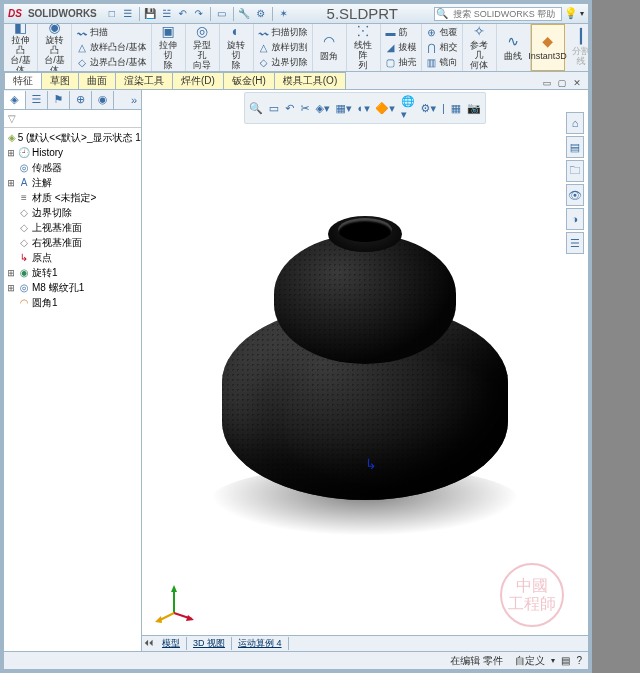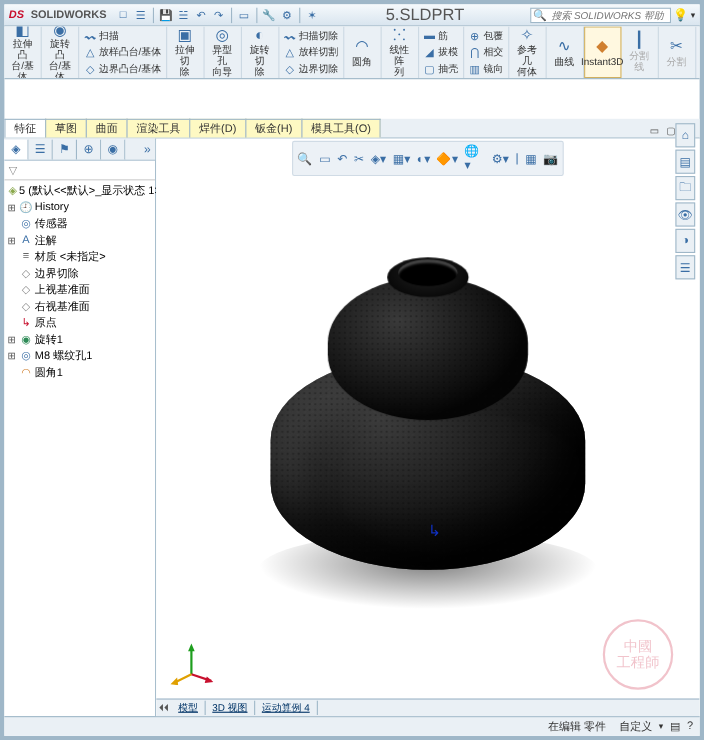--- a/index.html
+++ b/index.html
@@ -1,41 +1,41 @@
 <!DOCTYPE html>
 <html><head>
 <meta charset="utf-8">
 <style>
   * { box-sizing: border-box; margin: 0; padding: 0; font-family: "Microsoft YaHei", Arial, sans-serif; }
   body { background: #888; width: 640px; height: 673px; overflow: hidden; }
-  .app { background: #fff; border: 4px solid #9fb7c8; width: 640px; height: 673px; display: flex; flex-direction: column; position: relative; justify-content: center; }
+  .app { background: #fff; border: 4px solid #9fb7c8; width: 592px; height: 673px; display: flex; flex-direction: column; position: relative; justify-content: center; }
 
   
   .titlebar { height: 20px; background: linear-gradient(#f5f9fc, #d9e5ef); display: flex; align-items: center; font-size: 10px; color: #333; padding: 0 4px; border-bottom: 1px solid #9fb7c8; }
   .sw-logo { font-weight: bold; font-style: italic; color: #c8102e; margin-right: 6px; }
   .qat { display: flex; gap: 2px; align-items: center; }
   .qat span { width: 14px; height: 14px; display: flex; align-items: center; justify-content: center; font-size: 10px; color: #3a6ea5; }
   .qat .sep { width: 1px; height: 14px; background: #9fb7c8; margin: 0 2px; }
   .title-center { flex: 1; text-align: center; font-size: 15px; color: #555; }
   .title-right { display: flex; align-items: center; gap: 2px; }
   .search-wrap { display: flex; align-items: center; border: 1px solid #9fb7c8; background: #fff; height: 14px; }
-  .search-wrap input { border: none; outline: none; font-size: 9px; width: 110px; padding: 0 2px; font-style: italic; }
+  .search-wrap input { border: none; outline: none; font-size: 9px; width: 110px; padding: 0 2px; }
   .bulb { color: #f0a020; font-size: 11px; }
 
   
   .ribbon { height: 48px; background: #eaf0f5; border-bottom: 1px solid #9fb7c8; display: flex; font-size: 9px; color: #333; overflow: hidden; }
   .rbtn { display: flex; flex-direction: column; align-items: center; justify-content: center; padding: 2px 4px; min-width: 34px; border-right: 1px solid rgba(159,183,200,0.4); text-align: center; line-height: 1.1; gap: 1px; }
   .rbtn.dim { color: #aaa; }
   .rbtn .ic { width: 18px; height: 18px; display: flex; align-items: center; justify-content: center; font-size: 14px; color: #3a6ea5; }
   .rbtn-stack { display: flex; flex-direction: column; justify-content: center; padding: 0 4px; gap: 2px; border-right: 1px solid rgba(159,183,200,0.4); }
   .rbtn-stack .row { display: flex; align-items: center; gap: 2px; white-space: nowrap; }
   .rbtn-stack .row .sm { width: 12px; height: 12px; font-size: 10px; display: flex; align-items: center; justify-content: center; color: #3a6ea5; }
 
   
-  .cmd-tabs { height: 18px; background: #eaf0f5; border-bottom: 1px solid #9fb7c8; display: flex; align-items: end; font-size: 10px; margin-top: 36px; }
+  .cmd-tabs { height: 18px; background: #eaf0f5; border-bottom: 1px solid #9fb7c8; display: flex; align-items: end; font-size: 10px; }
   .cmd-tab { padding: 1px 8px; border: 1px solid #9fb7c8; border-bottom: none; background: #fef9c3; margin-right: -1px; color: #333; }
   .cmd-tab.active { background: #fff; }
   .cmd-tabs .wc { margin-left: auto; display: flex; gap: 1px; padding-right: 4px; }
   .cmd-tabs .wc span { width: 14px; height: 12px; font-size: 9px; display: flex; align-items: center; justify-content: center; color: #555; }
 
   
   .taskpane { position: absolute; right: 4px; top: 108px; width: 18px; display: flex; flex-direction: column; gap: 2px; z-index: 5; }
   .taskpane .tp { width: 18px; height: 22px; background: #eaf0f5; border: 1px solid #9fb7c8; display: flex; align-items: center; justify-content: center; font-size: 11px; color: #3a6ea5; }
 
   
@@ -75,21 +75,21 @@
   .stage { position: absolute; inset: 0; display: flex; align-items: center; justify-content: center; }
   .part { position: relative; width: 310px; height: 350px; }
   .body-bottom { position: absolute; left: 12px; bottom: 46px; width: 286px; height: 196px; background: radial-gradient(ellipse at 35% 30%, #3c3c3c, #060606 70%); border-radius: 50% / 40%; box-shadow: inset -20px -30px 40px rgba(0,0,0,0.8), inset 30px 20px 30px rgba(90,90,90,0.4); }
   .body-top { position: absolute; left: 64px; top: 38px; width: 182px; height: 130px; background: radial-gradient(ellipse at 35% 30%, #3a3a3a, #040404 70%); border-radius: 50% / 46%; }
   .neck { position: absolute; left: 118px; top: 20px; width: 74px; height: 36px; background: radial-gradient(ellipse at 50% 40%, #222, #000); border-radius: 50% / 50%; }
   .hole { position: absolute; left: 128px; top: 22px; width: 54px; height: 24px; background: #000; border-radius: 50%; box-shadow: inset 0 3px 2px rgba(120,120,120,0.6); }
   .texture { position: absolute; inset: 0; background-image: radial-gradient(rgba(255,255,255,0.05) 1px, transparent 1px), radial-gradient(rgba(0,0,0,0.3) 1px, transparent 1px); background-size: 7px 7px, 5px 5px; background-position: 0 0, 3px 3px; mix-blend-mode: overlay; border-radius: inherit; }
   .shadow { position: absolute; left: 0; bottom: 10px; width: 310px; height: 70px; background: radial-gradient(ellipse at 50% 40%, rgba(0,0,0,0.5), rgba(0,0,0,0) 70%); border-radius: 50%; }
   .origin-marker { position: absolute; left: 50%; bottom: 74px; color: #1030c0; font-size: 14px; }
 
-  .watermark { position: absolute; right: 24px; bottom: 24px; width: 64px; height: 64px; border: 2px solid rgba(200,16,46,0.25); border-radius: 50%; display: flex; align-items: center; justify-content: center; color: rgba(200,16,46,0.25); font-size: 13px; text-align: center; line-height: 1.1; }
+  .watermark { position: absolute; right: 24px; bottom: 24px; width: 64px; height: 64px; border: 2px solid rgba(200,16,46,0.25); border-radius: 50%; display: flex; align-items: center; justify-content: center; color: rgba(200,16,46,0.25); font-size: 16px; text-align: center; line-height: 1.1; }
 
   
   .status { height: 18px; background: #eaf0f5; border-top: 1px solid #9fb7c8; font-size: 10px; display: flex; align-items: center; padding: 0 6px; color: #333; gap: 12px; }
   .status .mid { margin-left: auto; }
   .status .right { display: flex; align-items: center; gap: 6px; }
 </style>
 </head>
 <body>
 
 <div class="app">

